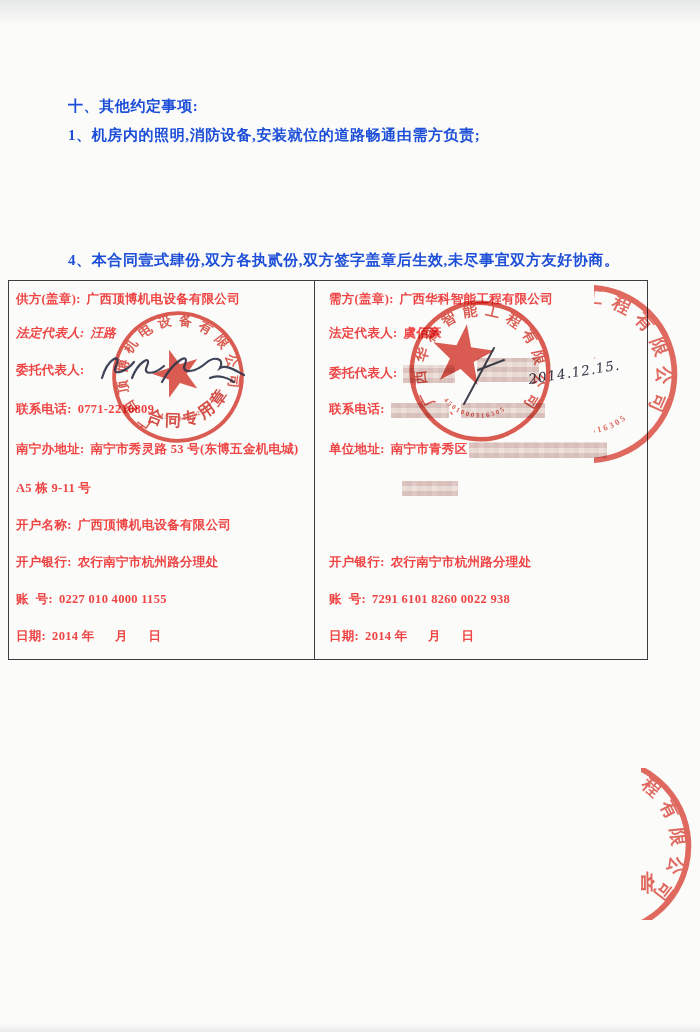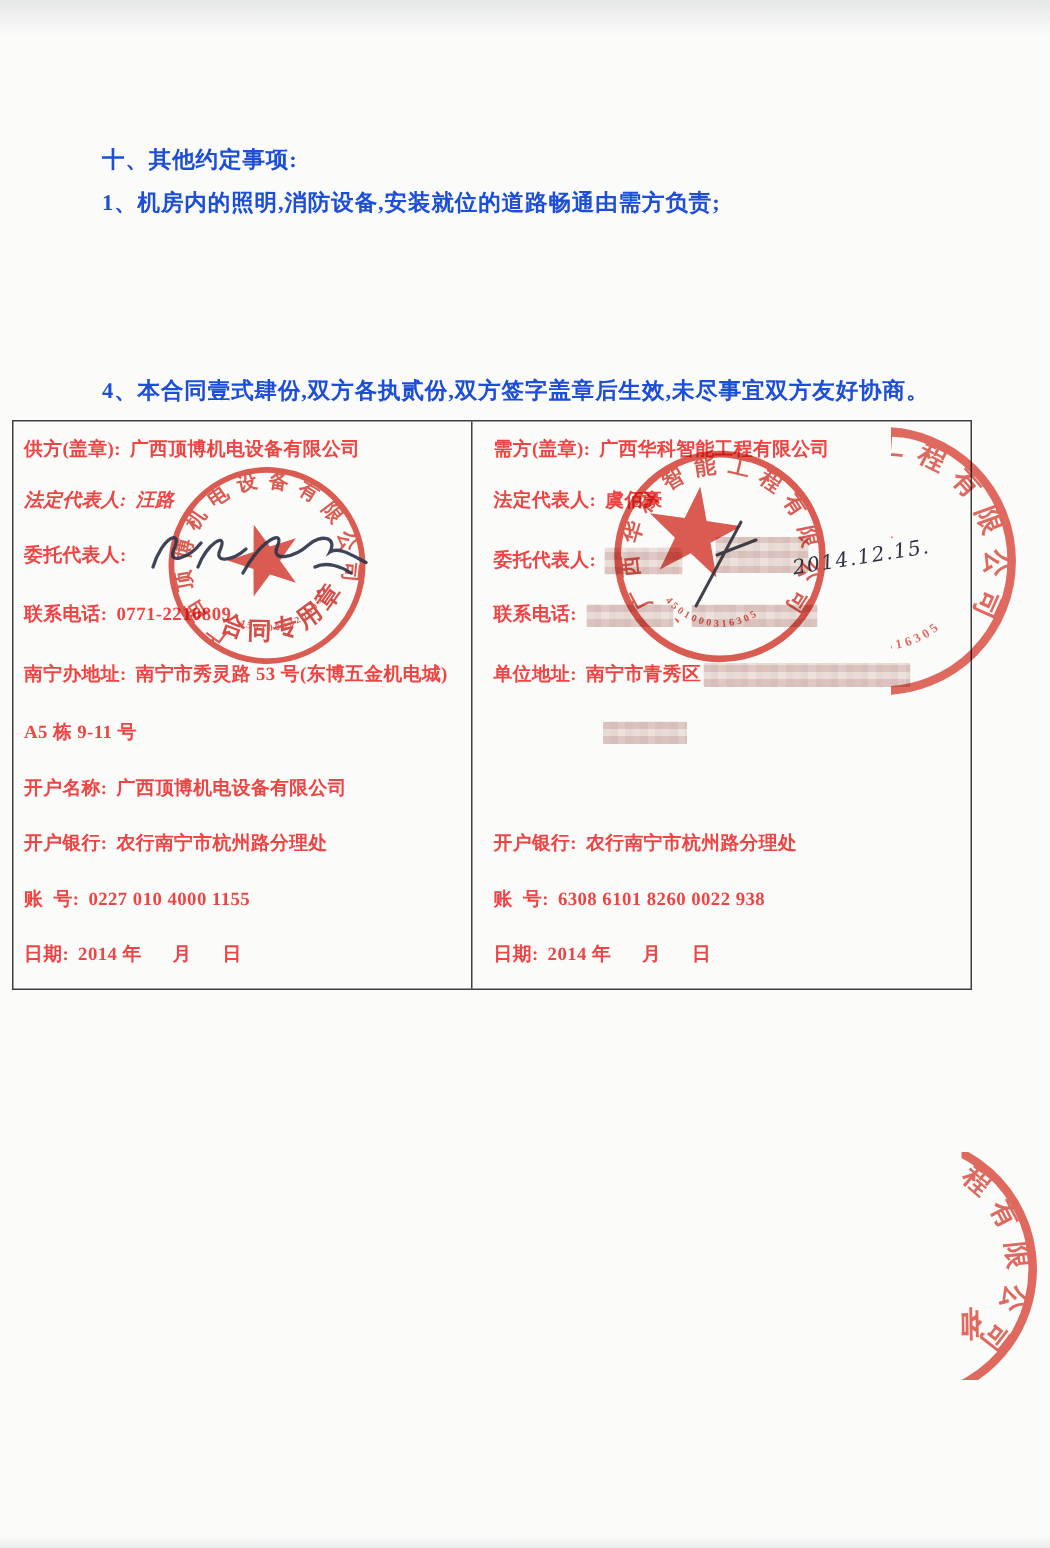--- a/index.html
+++ b/index.html
@@ -80,21 +80,21 @@
     </div>
 
     <div class="cell right">
       <div class="trow" style="top:10px;"><span class="lbl">需方(盖章):</span><span class="val">广西华科智能工程有限公司</span></div>
       <div class="trow" style="top:44px;"><span class="lbl">法定代表人:</span><span class="val">虞佰豪</span></div>
       <div class="trow" style="top:81px;"><span class="lbl">委托代表人:</span><span class="blur-patch" style="width:52px;height:18px;"></span><span class="blur-patch" style="width:62px;height:24px;margin-left:22px;transform:translateY(-4px);"></span></div>
       <div class="trow" style="top:120px;"><span class="lbl">联系电话:</span><span class="blur-patch" style="width:58px;height:15px;"></span><span>、</span><span class="blur-patch" style="width:84px;height:15px;"></span></div>
       <div class="trow" style="top:160px;"><span class="lbl">单位地址:</span><span class="val">南宁市青秀区</span><span class="blur-patch" style="width:138px;height:16px;margin-left:2px;"></span></div>
       <div class="trow" style="top:199px;"><span class="blur-patch" style="width:56px;height:15px;margin-left:73px;"></span></div>
       <div class="trow" style="top:273px;"><span class="lbl">开户银行:</span><span class="val">农行南宁市杭州路分理处</span></div>
-      <div class="trow" style="top:310px;"><span class="lbl">账  号:</span><span class="val">6308 6101 8260 0022 938</span></div>
+      <div class="trow" style="top:310px;"><span class="lbl">账  号:</span><span class="val">7291 6101 8260 0022 938</span></div>
       <div class="trow" style="top:347px;"><span class="lbl">日期:</span><span class="val">2014 年      月      日</span></div>
     </div>
   </div>
 
   <div class="stamp" style="left:108px;top:307px;transform:rotate(-18deg);">
     <svg width="140" height="140" viewBox="-100 -100 200 200">
       <defs>
         <path id="arcCompanyS" d="M -52 52 A 74 74 0 1 1 52 52" fill="none"></path>
         <path id="arcTitleS" d="M -64 40 A 85 85 0 0 0 64 40" fill="none"></path>
         <path id="arcSerialS" d="M -44 44 A 62 62 0 0 0 44 44" fill="none"></path>

